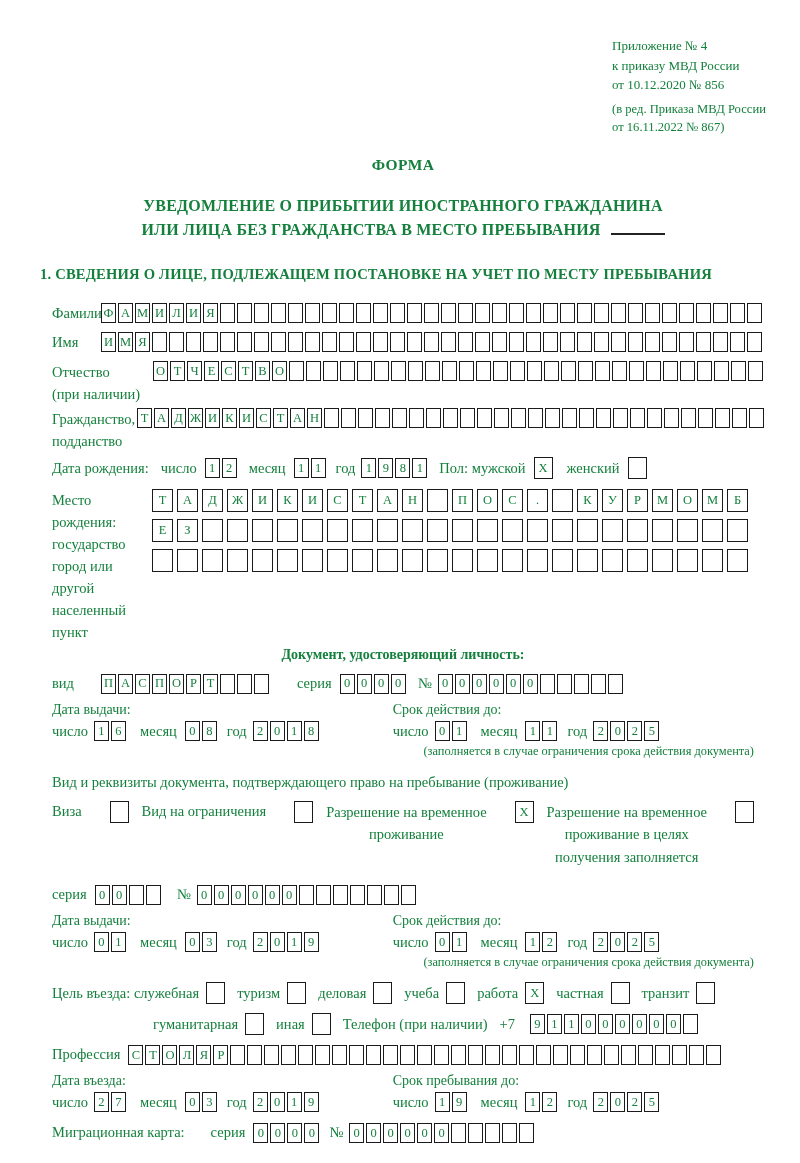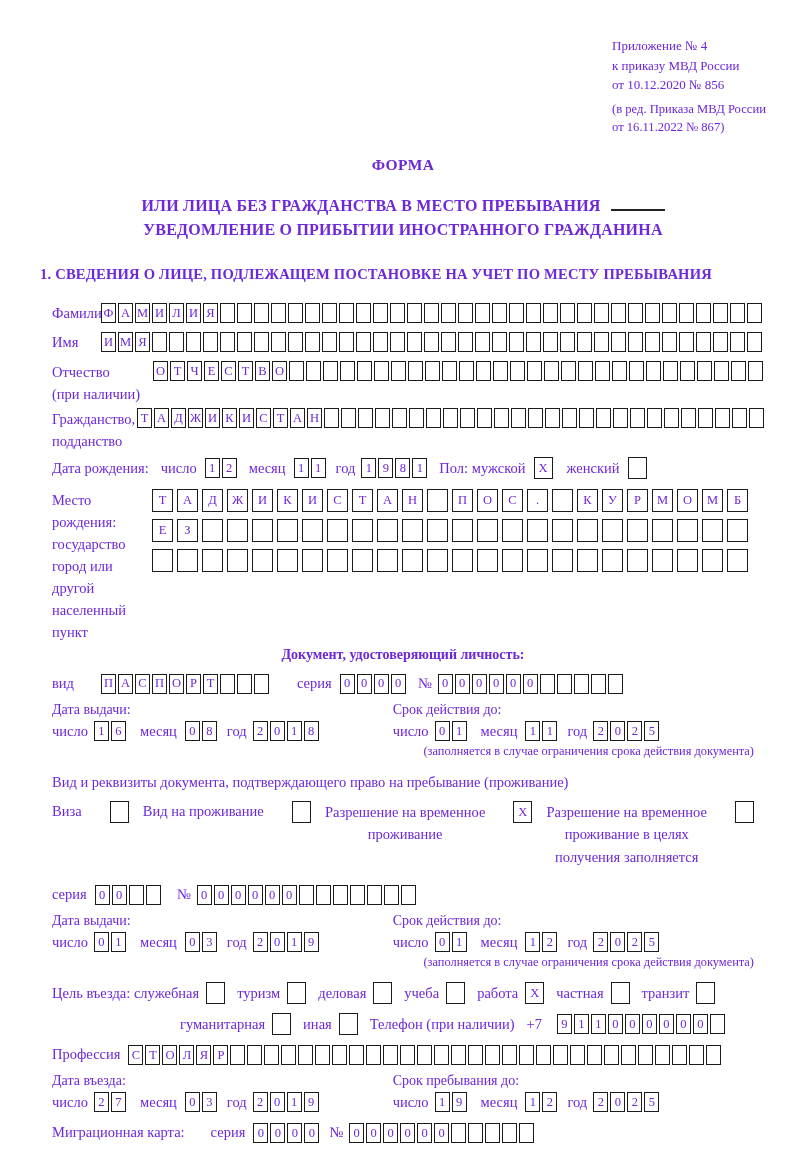--- a/index.html
+++ b/index.html
@@ -1,20 +1,20 @@
 <!DOCTYPE html>
 <html><head>
 <meta charset="utf-8">
 <style>
   html,body{margin:0;padding:0;background:#ffffff;}
   .page{
     width:784px;height:1163px;box-sizing:border-box;
     padding:36px 30px 0 52px;
     font-family:"Liberation Serif","DejaVu Serif",serif;
-    color:#6d28d9;position:relative;overflow:hidden;
+    color:#15803d;position:relative;overflow:hidden;
   }
   
   .annex{margin-left:560px;width:170px;font-size:13px;line-height:1.5;white-space:nowrap;}
   .annex-note{margin-left:560px;width:170px;font-size:12.6px;line-height:1.45;margin-top:5px;white-space:nowrap;}
   .forma{text-align:center;font-weight:bold;font-size:15.5px;margin-top:20px;letter-spacing:.4px;}
   .title{text-align:center;font-weight:bold;font-size:16px;margin-top:20px;line-height:1.5;letter-spacing:.2px;}
   .blank-line{display:inline-block;width:54px;border-bottom:2px solid #222;margin-left:10px;vertical-align:baseline;}
   .section{font-weight:bold;font-size:14.6px;margin:24px 0 20px -12px;letter-spacing:.2px;}
   
   .row{display:flex;align-items:flex-start;margin-bottom:8px;font-size:14.5px;}
@@ -49,41 +49,41 @@
   
   .checks{display:flex;justify-content:space-between;align-items:flex-start;margin:4px 0 16px;font-size:14.5px;}
   .chk{display:flex;align-items:flex-start;gap:19px;}
   .chk .txt{margin-right:9px;line-height:21px;}
   .chk .txtc{margin-right:9px;line-height:1.55;text-align:center;}
   
   .purpose{display:flex;align-items:center;font-size:14.5px;margin-bottom:9px;}
   .purpose .cells{margin-left:7px;}
   .purpose .lbl{margin-left:12px;}
   .purpose .lbl.first{margin-left:0;}
-  .indent{padding-left:101px;justify-content:center;}
+  .indent{padding-left:101px;}
 </style>
 </head>
 <body>
 
 <div class="page">
 
   <div class="annex">
     <div>Приложение № 4</div>
     <div>к приказу МВД России</div>
     <div>от 10.12.2020 № 856</div>
   </div>
   <div class="annex-note">
     <div>(в ред. Приказа МВД России</div>
     <div>от 16.11.2022 № 867)</div>
   </div>
   <div class="forma">ФОРМА</div>
 
   <div class="title">
+    <div>УВЕДОМЛЕНИЕ О ПРИБЫТИИ ИНОСТРАННОГО ГРАЖДАНИНА</div>
     <div><span>ИЛИ ЛИЦА БЕЗ ГРАЖДАНСТВА В МЕСТО ПРЕБЫВАНИЯ</span><span class="blank-line"></span></div>
-    <div>УВЕДОМЛЕНИЕ О ПРИБЫТИИ ИНОСТРАННОГО ГРАЖДАНИНА</div>
   </div>
 
   <div class="section">1. СВЕДЕНИЯ О ЛИЦЕ, ПОДЛЕЖАЩЕМ ПОСТАНОВКЕ НА УЧЕТ ПО МЕСТУ ПРЕБЫВАНИЯ</div>
 
   <div class="row">
     <span class="lbl w49">Фамилия</span>
     <span class="cells">
         <span class="cell">Ф</span>
         <span class="cell">А</span>
         <span class="cell">М</span>
@@ -472,21 +472,21 @@
   </div>
 
   <div class="checks">
     <span class="chk">
       <span class="txt">Виза</span>
       <span class="cells">
           <span class="cell check"></span>
         </span>
     </span>
     <span class="chk">
-      <span class="txt">Вид на проживание</span>
+      <span class="txt">Вид на ограничения</span>
       <span class="cells">
           <span class="cell check"></span>
         </span>
     </span>
     <span class="chk">
       <span class="txtc">
         <span>Разрешение на временное</span><br>
         <span>проживание</span>
       </span>
       <span class="cells">

